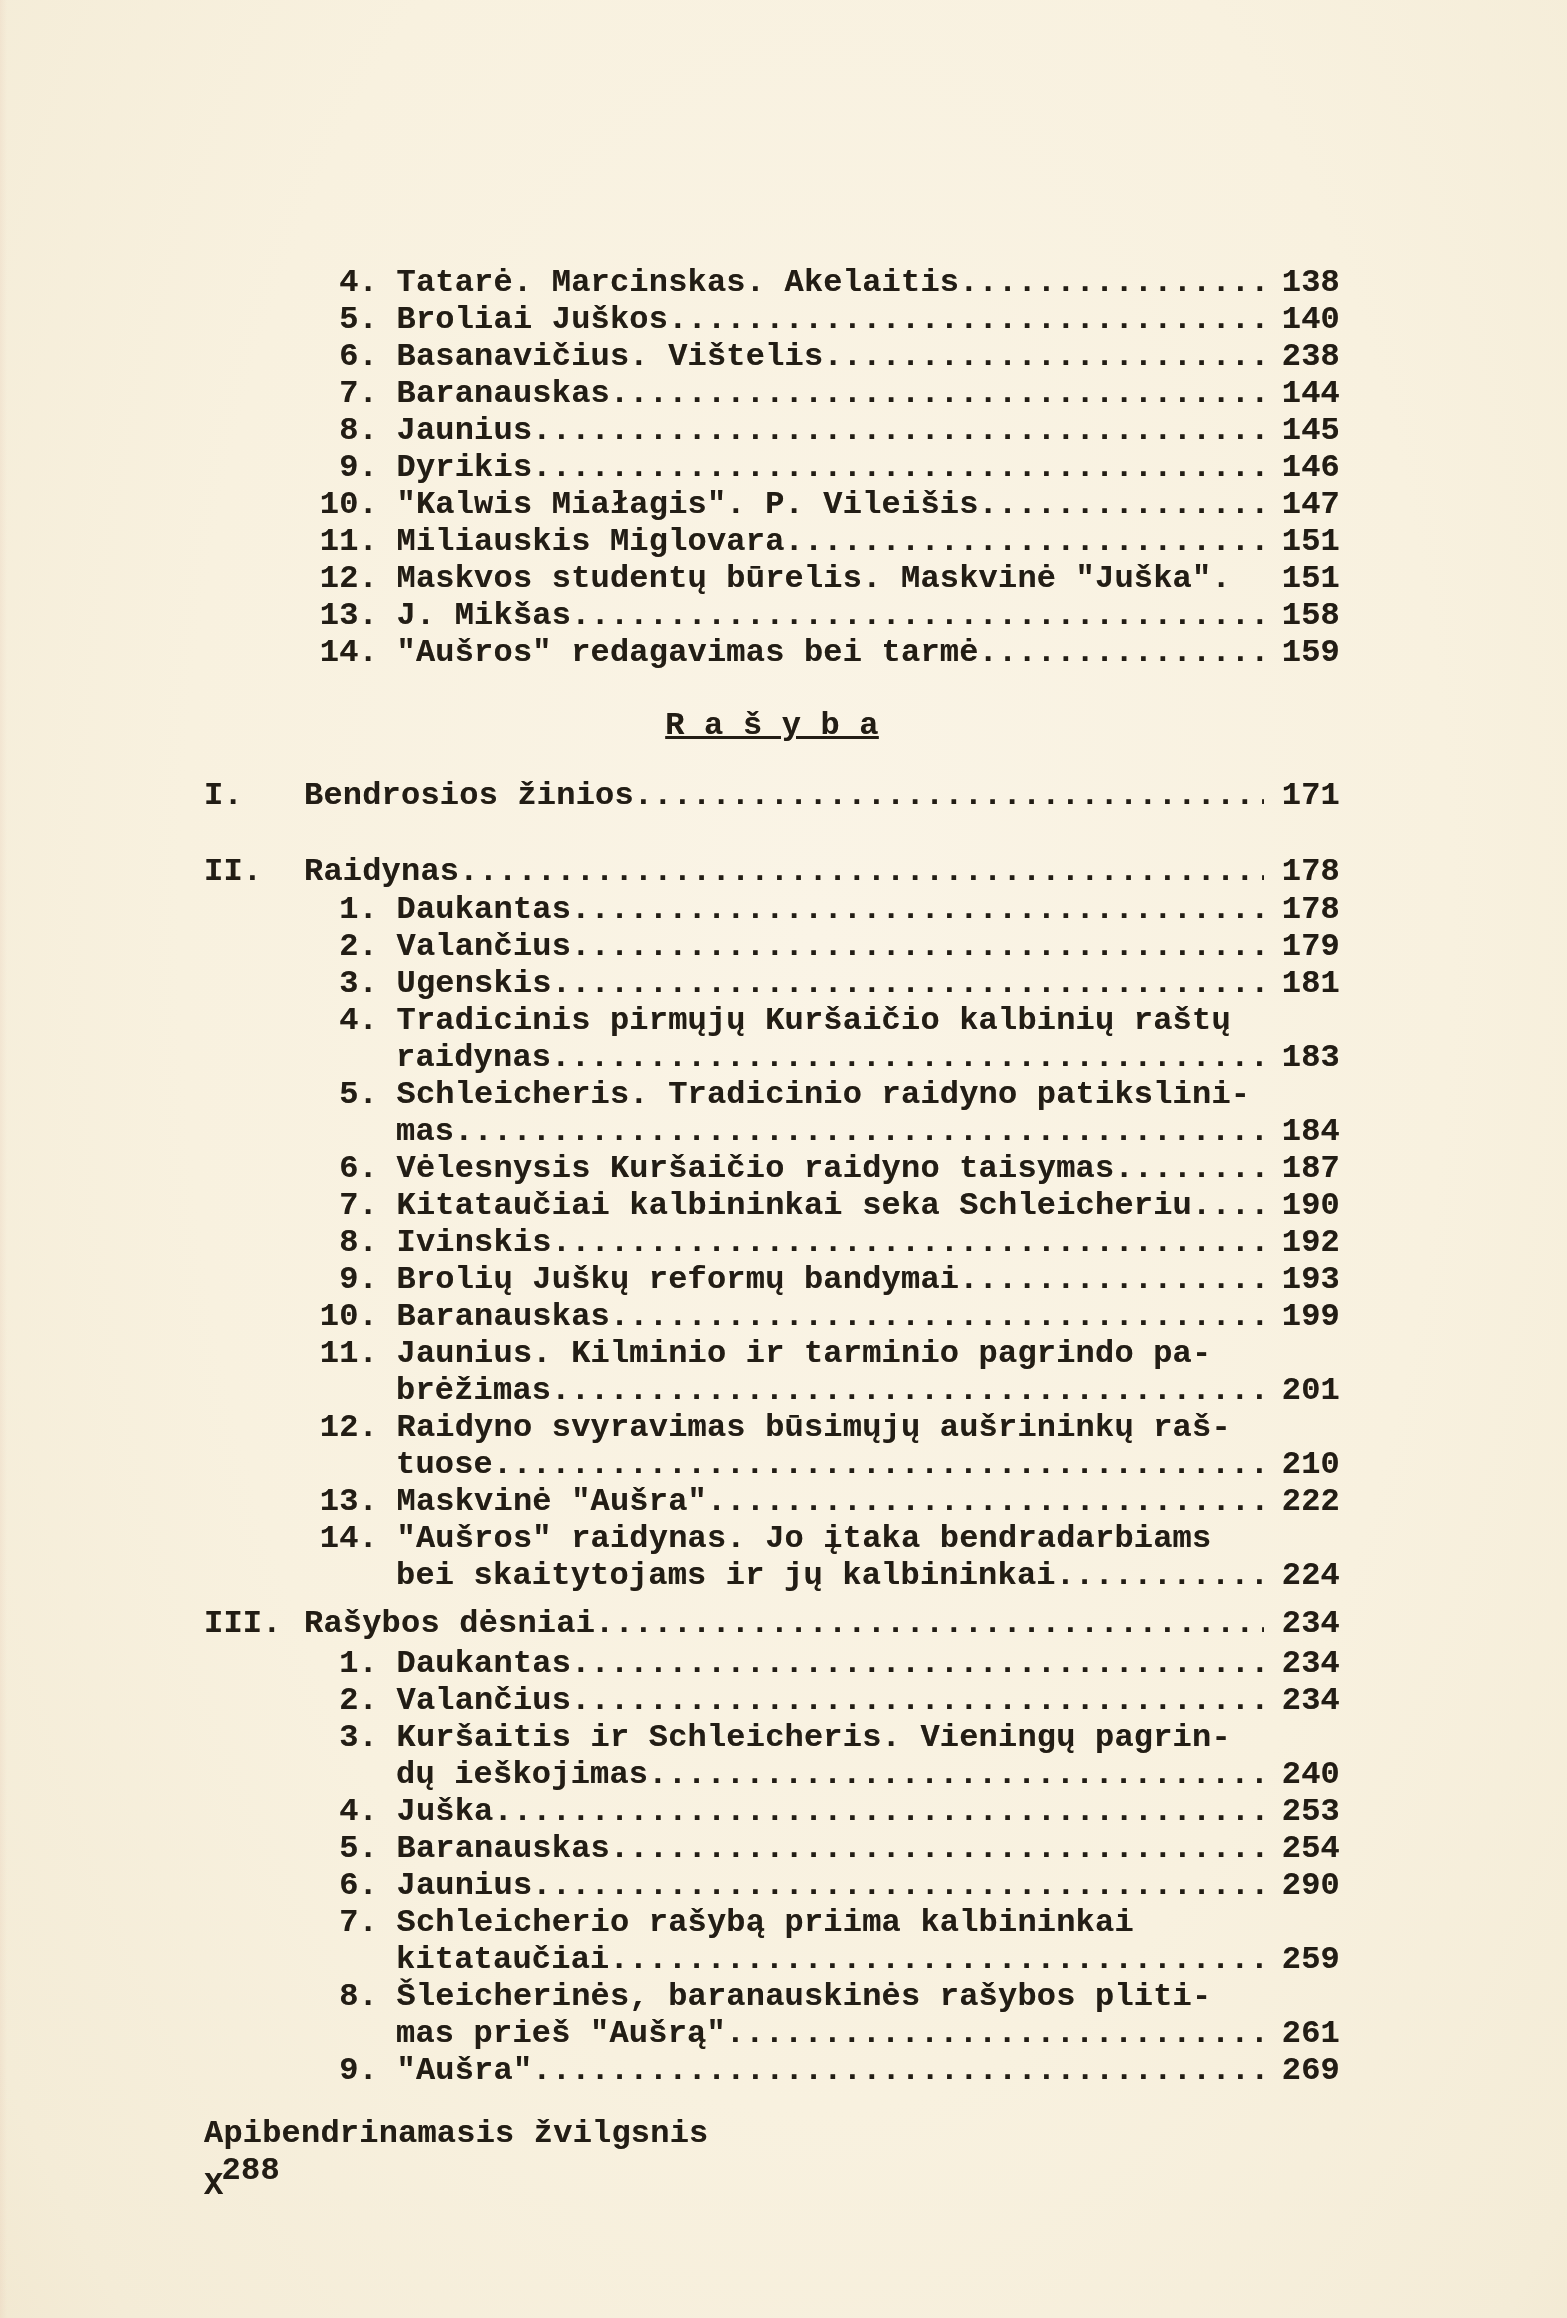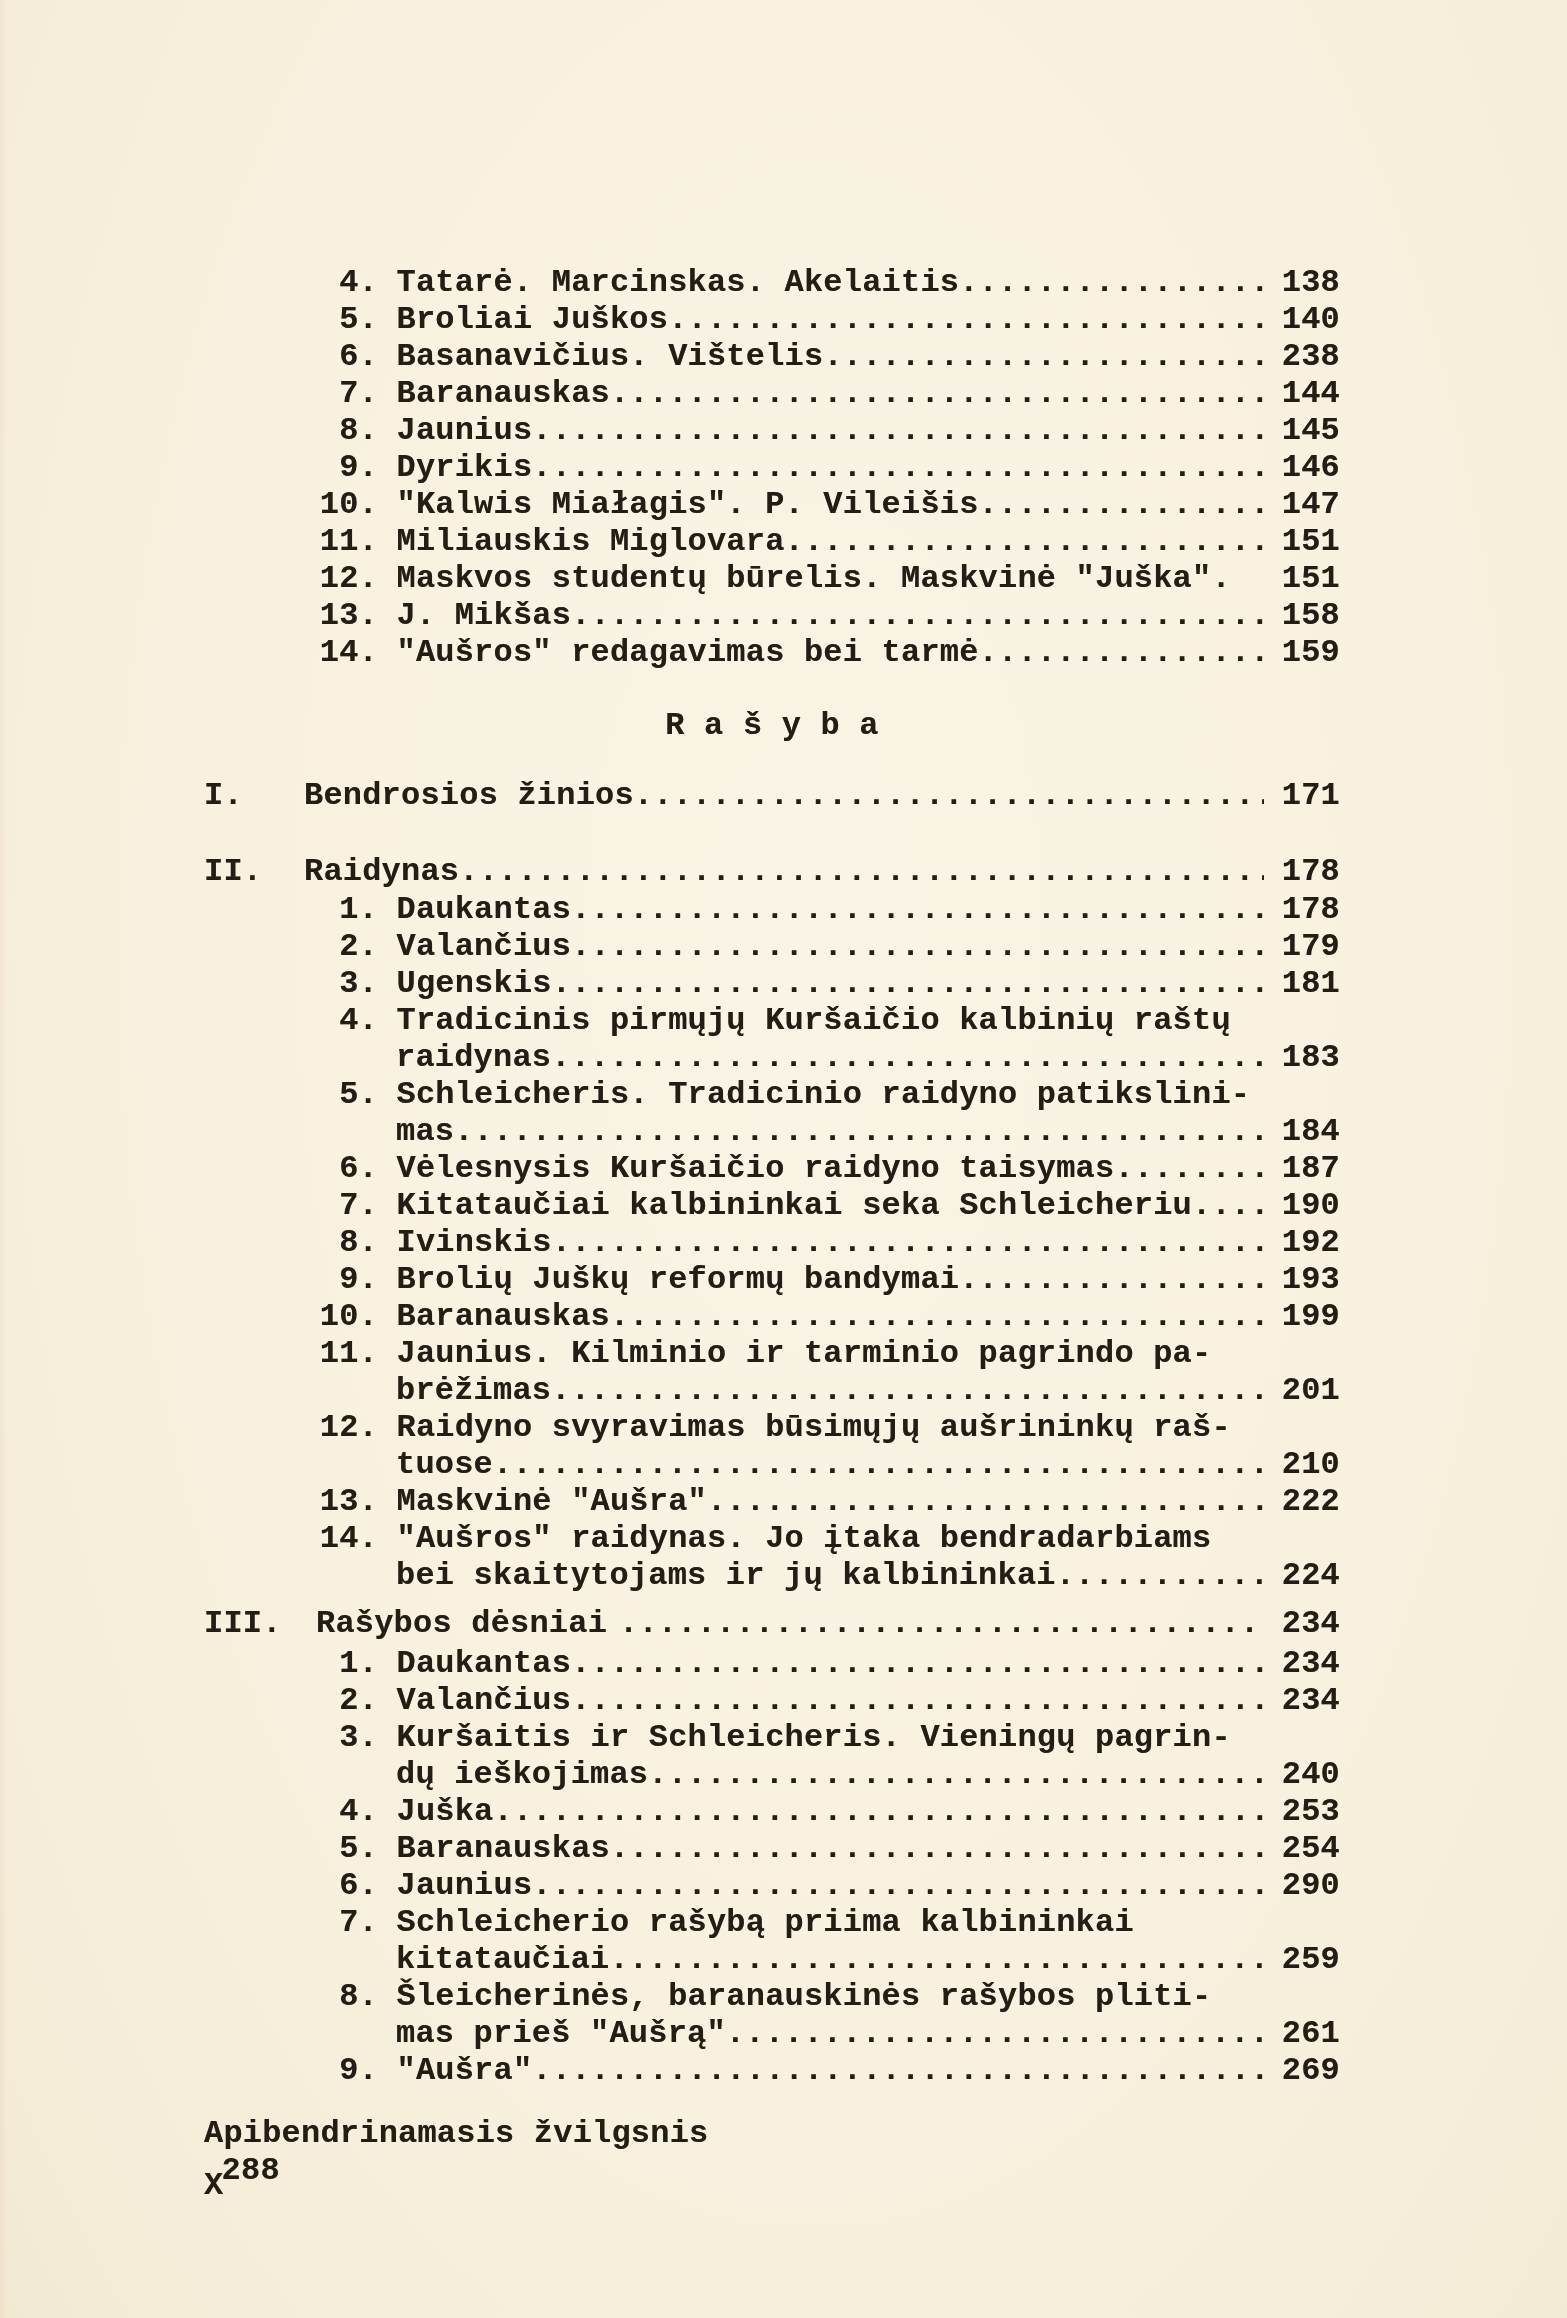--- a/index.html
+++ b/index.html
@@ -26,21 +26,21 @@
   .numfield + .txt{margin-left:18.5px;}
   .ind{flex:none;width:192px;}
   .label{flex:none;width:100px;}
   .txt{flex:none;}
   .leader{flex:1 1 auto;overflow:hidden;white-space:nowrap;}
   .leader.dotted::after{
     content:"................................................................................";
   }
   .page-num{flex:none;min-width:58px;padding-left:17.6px;text-align:left;}
   .heading{justify-content:center;}
-  .headtxt{flex:none;}
+  .headtxt{flex:none;text-decoration:underline;}
   
   .edge{position:absolute;left:0;top:0;width:6.5px;height:100%;
     background:linear-gradient(to right, rgba(214,160,140,0.12), rgba(214,160,140,0));}
 </style>
 </head>
 <body>
 
 <div class="page">
   <div class="edge"></div>
   <div class="rows">
@@ -70,21 +70,21 @@
       <div class="row"><span class="numfield">8.</span><span class="txt">Ivinskis</span><span class="leader dotted"></span><span class="page-num">192</span></div>
       <div class="row"><span class="numfield">9.</span><span class="txt">Brolių Juškų reformų bandymai</span><span class="leader dotted"></span><span class="page-num">193</span></div>
       <div class="row"><span class="numfield">10.</span><span class="txt">Baranauskas</span><span class="leader dotted"></span><span class="page-num">199</span></div>
       <div class="row"><span class="numfield">11.</span><span class="txt">Jaunius. Kilminio ir tarminio pagrindo pa-</span><span class="leader"></span></div>
       <div class="row"><span class="ind"></span><span class="txt">brėžimas</span><span class="leader dotted"></span><span class="page-num">201</span></div>
       <div class="row"><span class="numfield">12.</span><span class="txt">Raidyno svyravimas būsimųjų aušrininkų raš-</span><span class="leader"></span></div>
       <div class="row"><span class="ind"></span><span class="txt">tuose</span><span class="leader dotted"></span><span class="page-num">210</span></div>
       <div class="row"><span class="numfield">13.</span><span class="txt">Maskvinė "Aušra"</span><span class="leader dotted"></span><span class="page-num">222</span></div>
       <div class="row"><span class="numfield">14.</span><span class="txt">"Aušros" raidynas. Jo įtaka bendradarbiams</span><span class="leader"></span></div>
       <div class="row"><span class="ind"></span><span class="txt">bei skaitytojams ir jų kalbininkai</span><span class="leader dotted"></span><span class="page-num">224</span></div>
-      <div class="row roman" style="margin-top: 11.6px; gap: 12px;"><span class="label">III.</span><span class="txt">Rašybos dėsniai</span><span class="leader dotted"></span><span class="page-num">234</span></div>
+      <div class="row roman" style="margin-top: 11.6px;"><span class="label">III.</span><span class="txt">Rašybos dėsniai</span><span class="leader dotted"></span><span class="page-num">234</span></div>
       <div class="row" style="margin-top: 3.2px;"><span class="numfield">1.</span><span class="txt">Daukantas</span><span class="leader dotted"></span><span class="page-num">234</span></div>
       <div class="row"><span class="numfield">2.</span><span class="txt">Valančius</span><span class="leader dotted"></span><span class="page-num">234</span></div>
       <div class="row"><span class="numfield">3.</span><span class="txt">Kuršaitis ir Schleicheris. Vieningų pagrin-</span><span class="leader"></span></div>
       <div class="row"><span class="ind"></span><span class="txt">dų ieškojimas</span><span class="leader dotted"></span><span class="page-num">240</span></div>
       <div class="row"><span class="numfield">4.</span><span class="txt">Juška</span><span class="leader dotted"></span><span class="page-num">253</span></div>
       <div class="row"><span class="numfield">5.</span><span class="txt">Baranauskas</span><span class="leader dotted"></span><span class="page-num">254</span></div>
       <div class="row"><span class="numfield">6.</span><span class="txt">Jaunius</span><span class="leader dotted"></span><span class="page-num">290</span></div>
       <div class="row"><span class="numfield">7.</span><span class="txt">Schleicherio rašybą priima kalbininkai</span><span class="leader"></span></div>
       <div class="row"><span class="ind"></span><span class="txt">kitataučiai</span><span class="leader dotted"></span><span class="page-num">259</span></div>
       <div class="row"><span class="numfield">8.</span><span class="txt">Šleicherinės, baranauskinės rašybos pliti-</span><span class="leader"></span></div>

